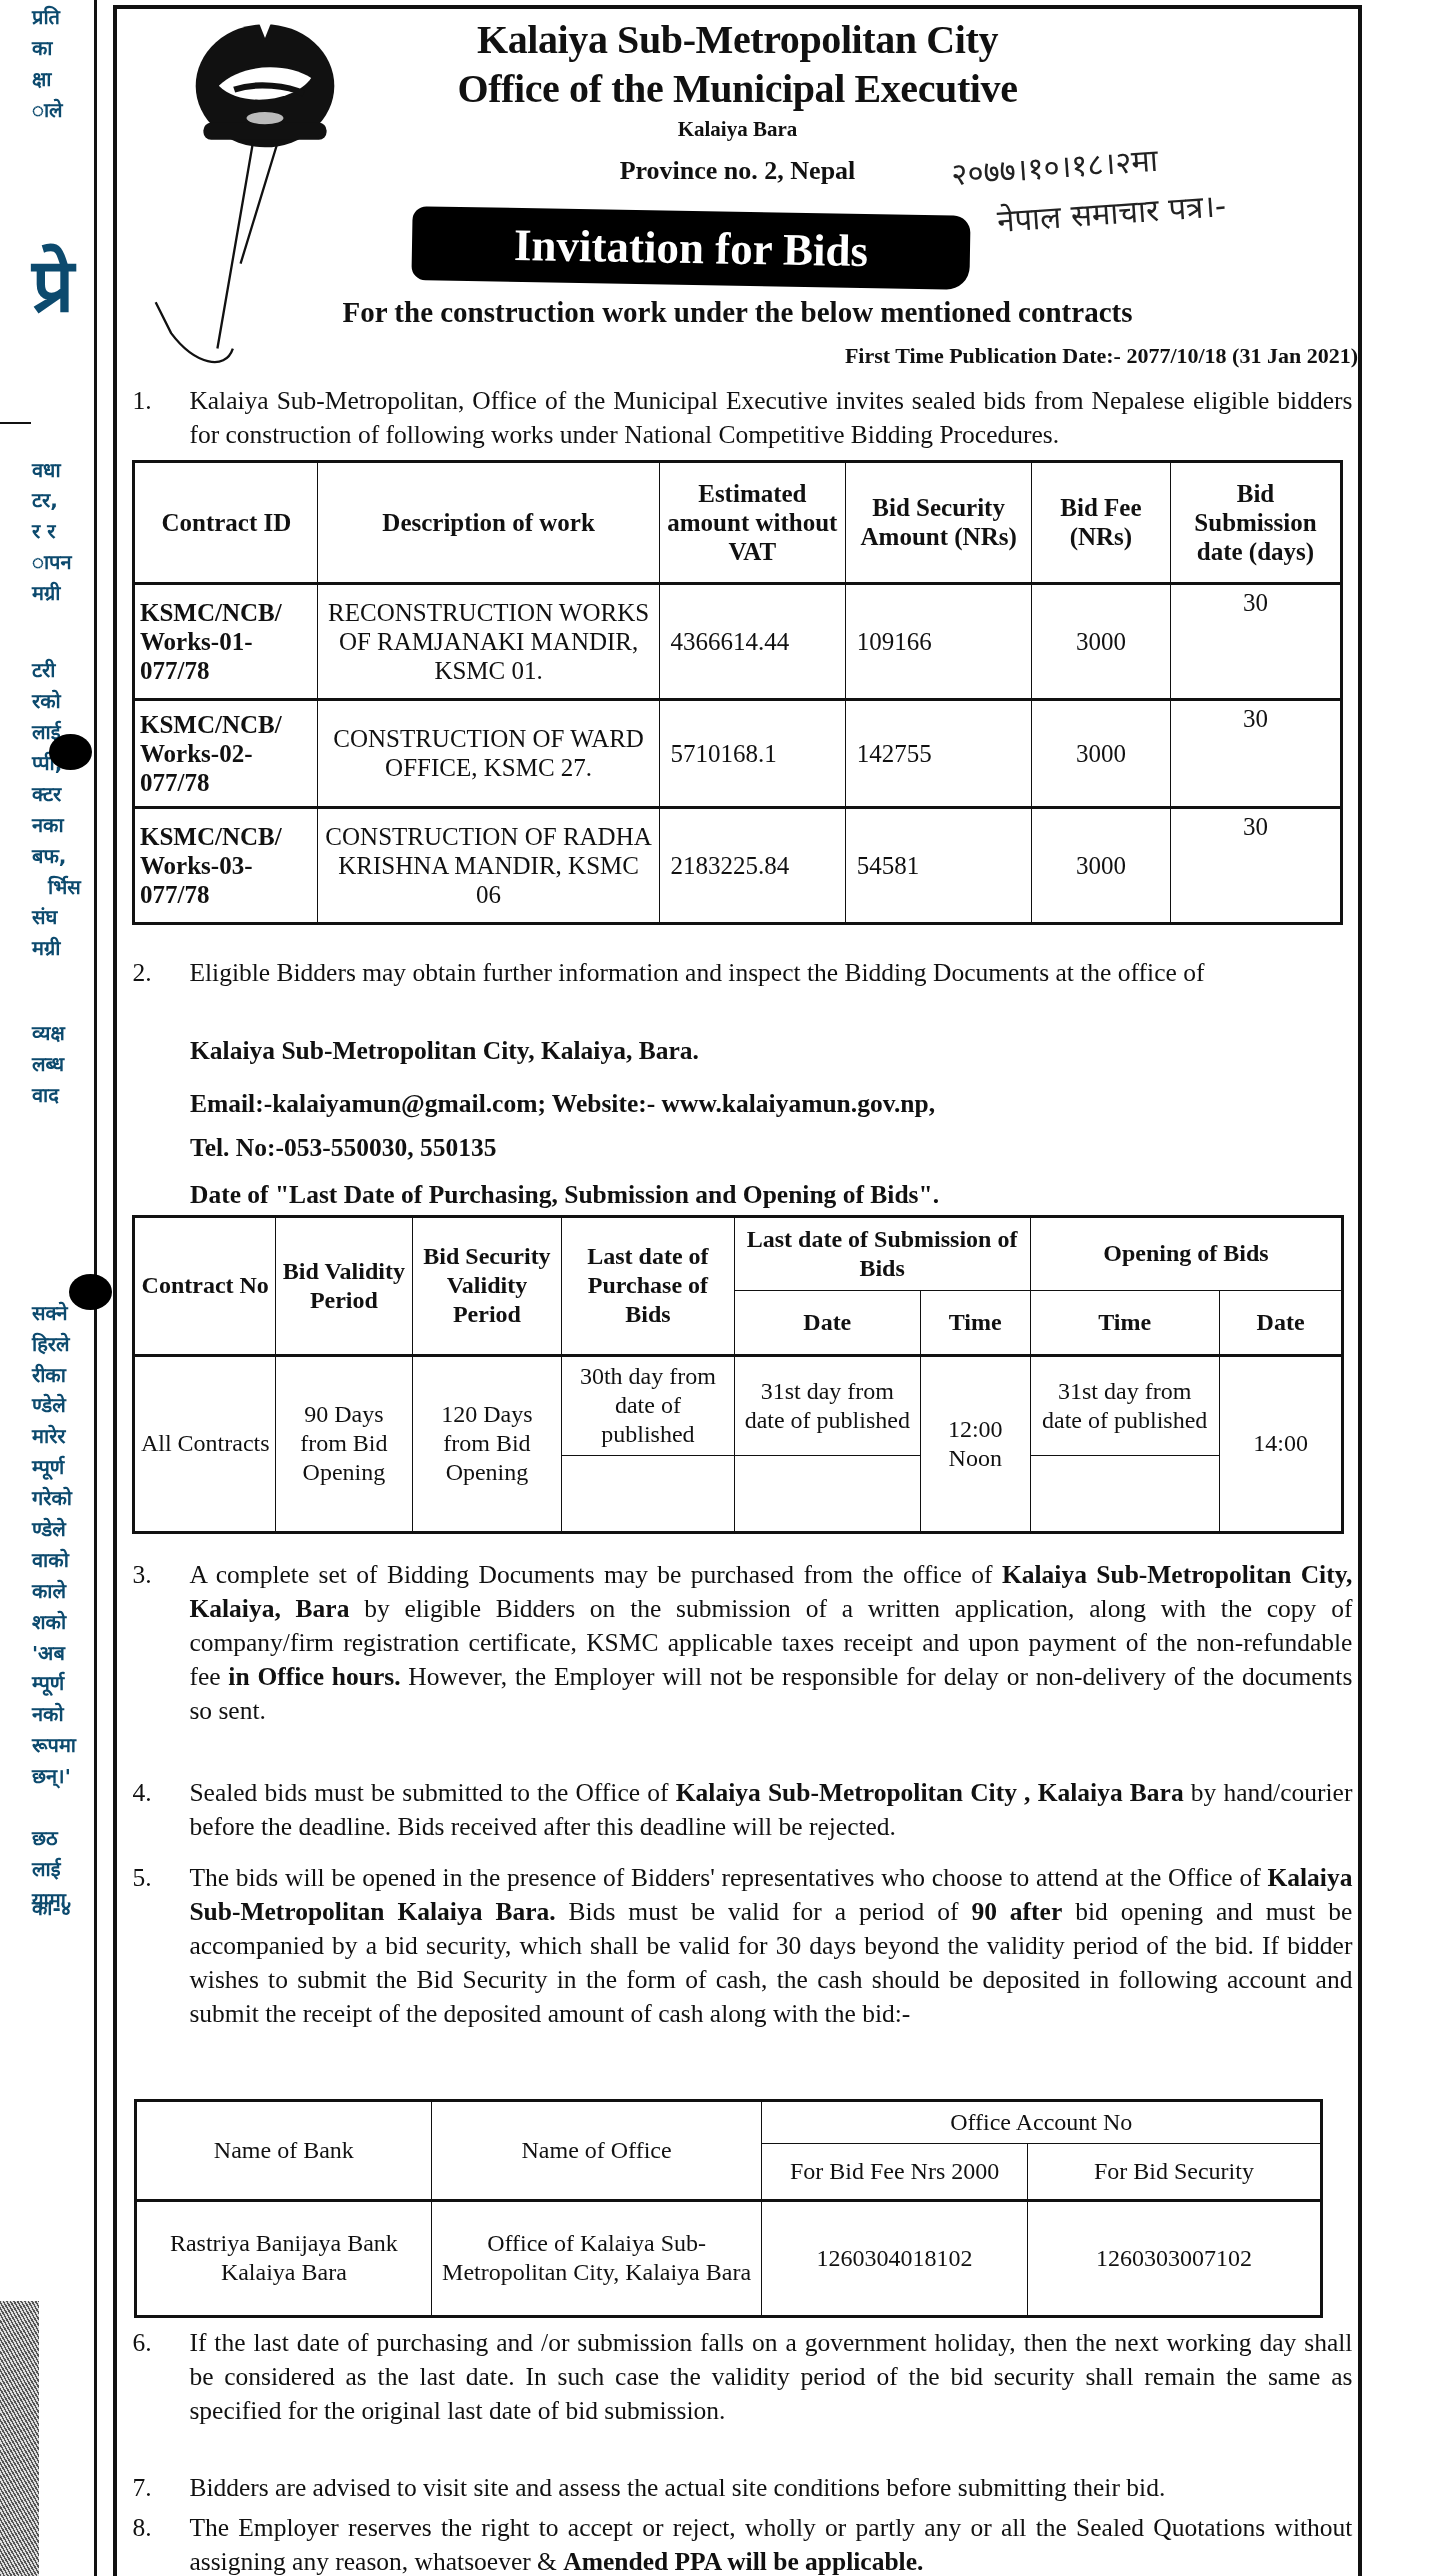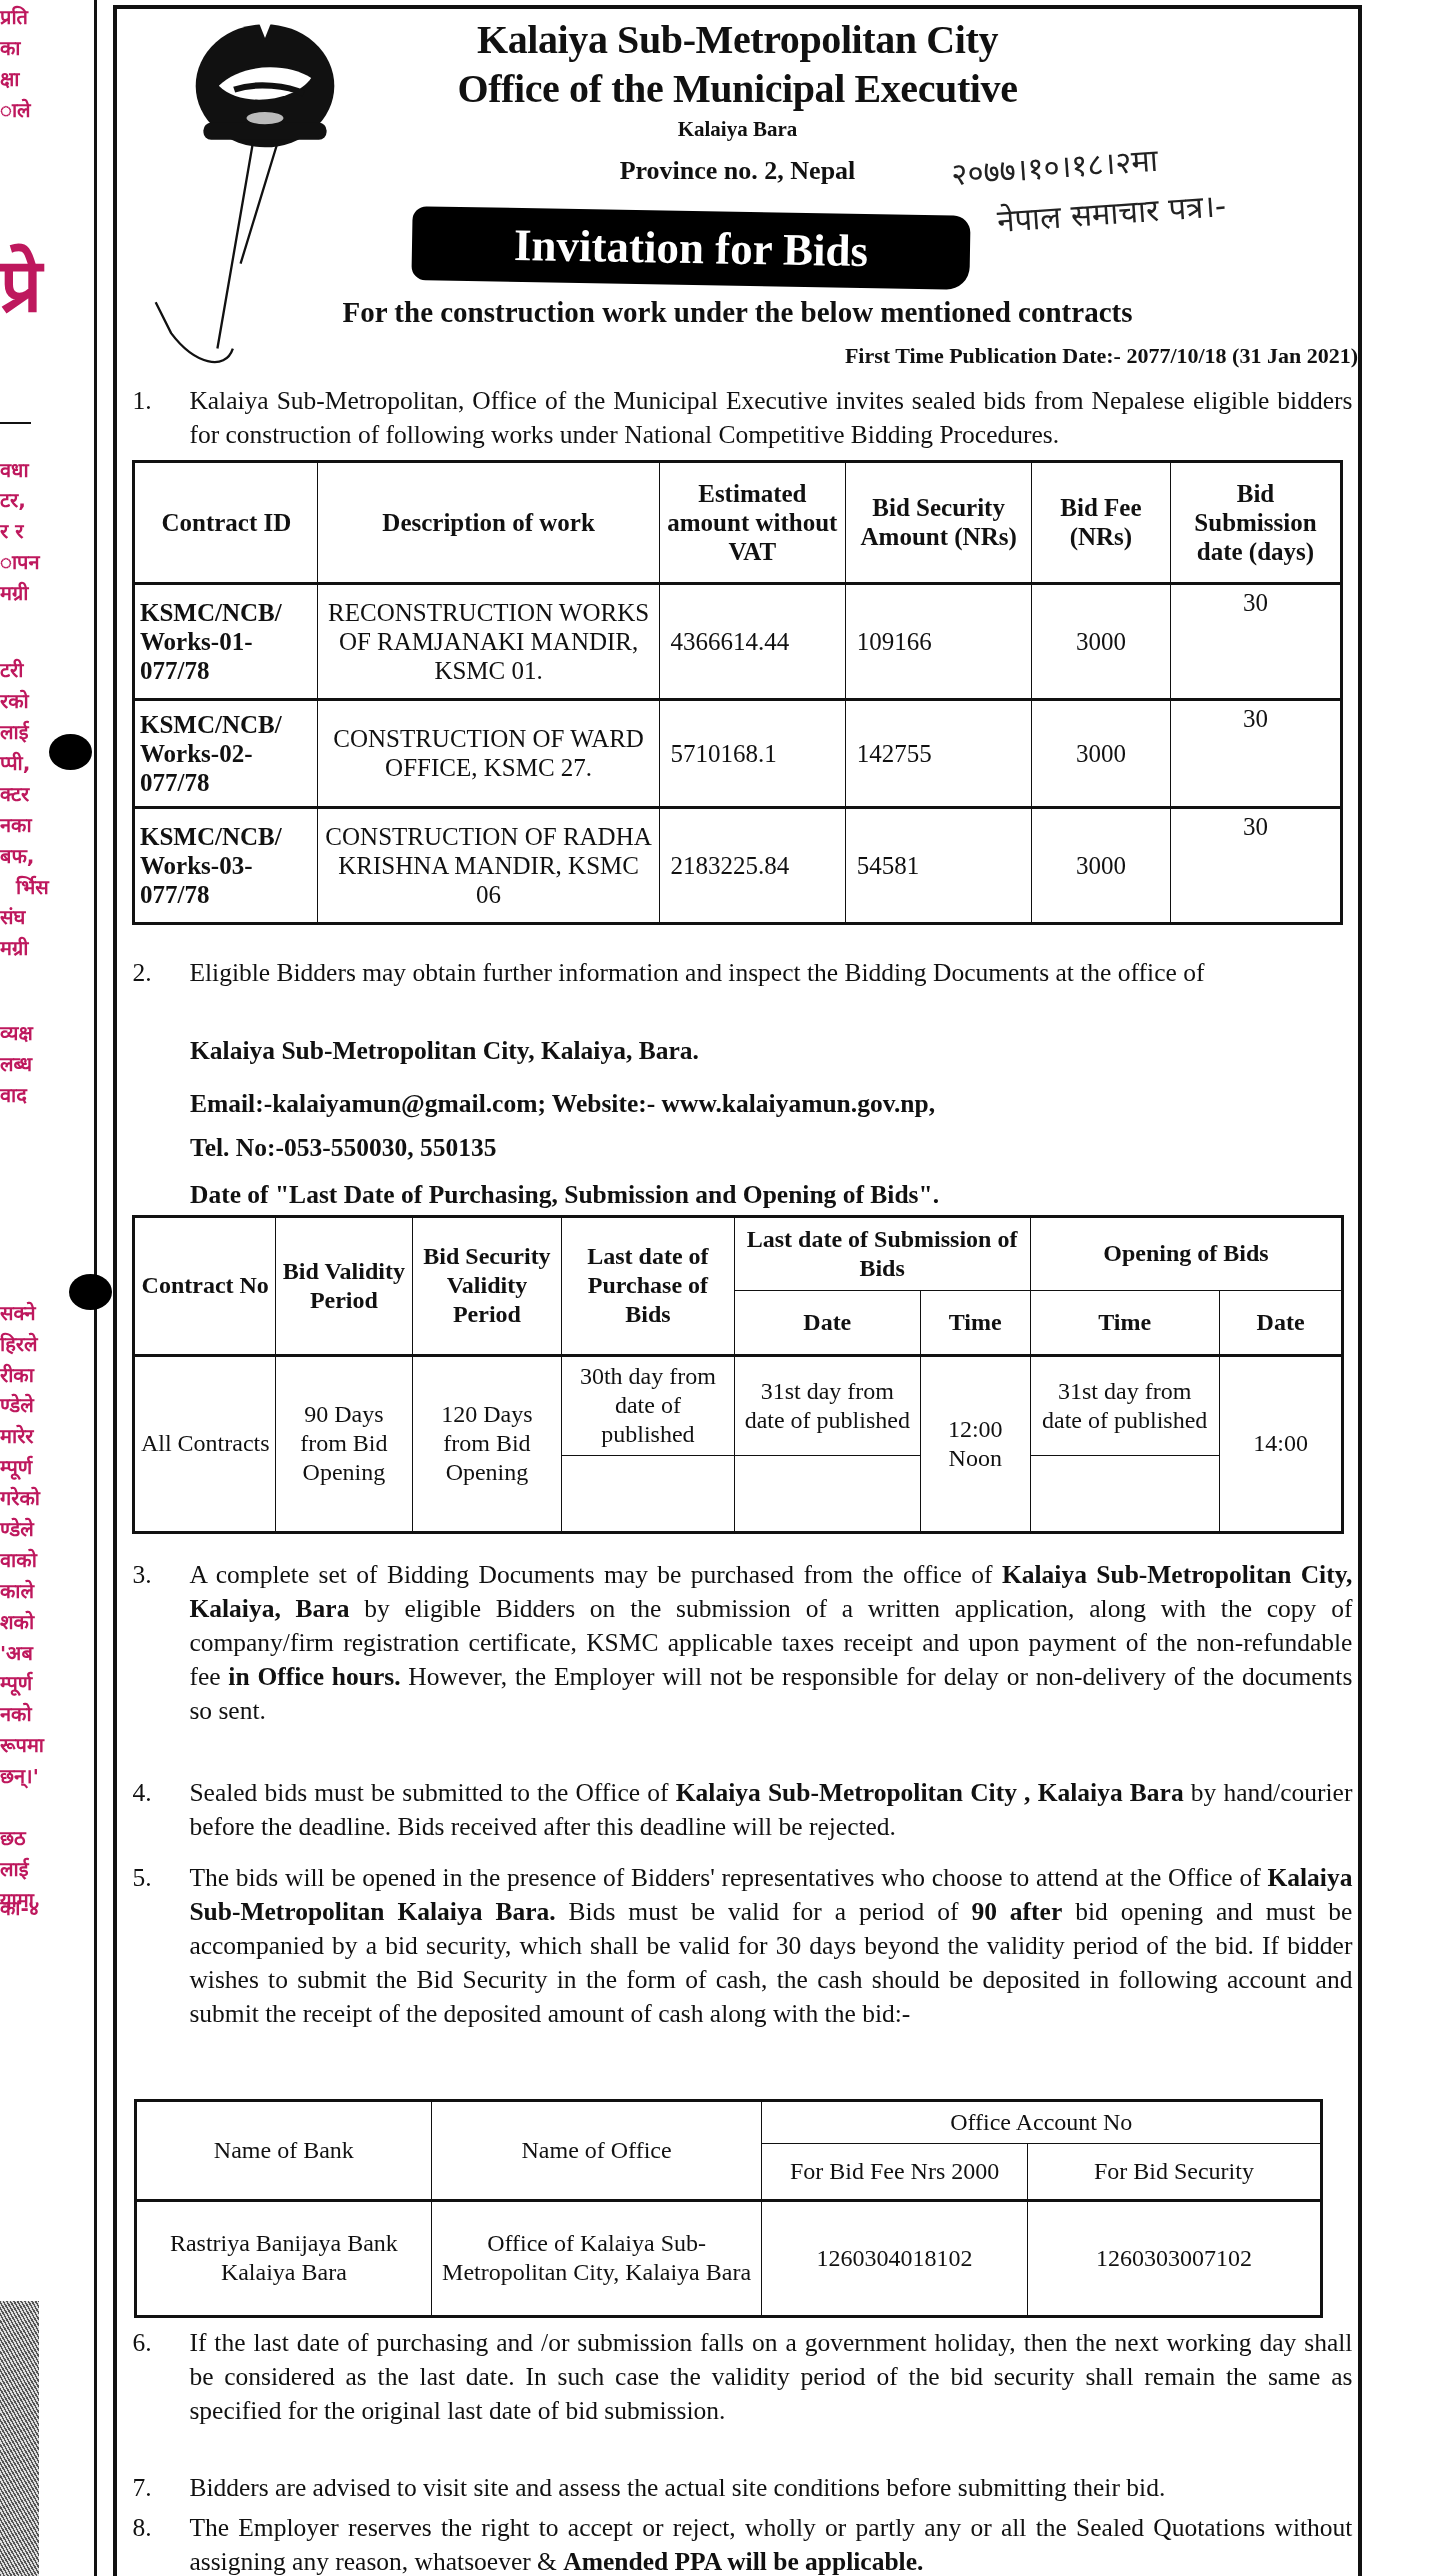--- a/index.html
+++ b/index.html
@@ -1,21 +1,21 @@
 <!DOCTYPE html>
 <html style="font-size:12.4px"><head>
 <meta charset="utf-8">
 <style>
   * { box-sizing: border-box; margin: 0; padding: 0; }
   html, body { width: 1436px; height: 2576px; background: #ffffff; overflow: hidden; }
   body { position: relative; font-family: "Liberation Serif", "DejaVu Serif", serif; color: #111; }
 
   
   .left-strip { position: absolute; left: 0; top: 0; width: 99px; height: 2576px; overflow: hidden; }
-  .left-strip .frag { position: absolute; left: 0; font-family: "DejaVu Sans", sans-serif; font-weight: bold; font-size: 20px; line-height: 29px; color: #be185d; white-space: nowrap; }
+  .left-strip .frag { position: absolute; left: 0; font-family: "DejaVu Sans", sans-serif; font-weight: bold; font-size: 20px; line-height: 29px; color: #0c4a6e; white-space: nowrap; padding-left: 32px; }
   .left-strip .big { font-size: 74px; line-height: 77px; }
   .left-strip .rule { position: absolute; left: 0; width: 31px; height: 2.3px; background: #111; }
   .left-strip .shade { position: absolute; left: 0; top: 2301px; width: 39px; height: 275px;
     background: repeating-linear-gradient(60deg, #555 0 1.5px, #ddd 1.5px 3.1px); }
   .col-rule { position: absolute; top: 0; height: 2576px; background: #111; }
   .punch { position: absolute; width: 43px; height: 36px; border-radius: 50%; background: #000; }
 
   
   .notice { position: absolute; left: 113px; top: 4.6px; width: 1249px; height: 2571px;
     border-left: 4.6px solid #111; border-right: 4.6px solid #111; border-top: 4.6px solid #111; padding-left: 36px; }

